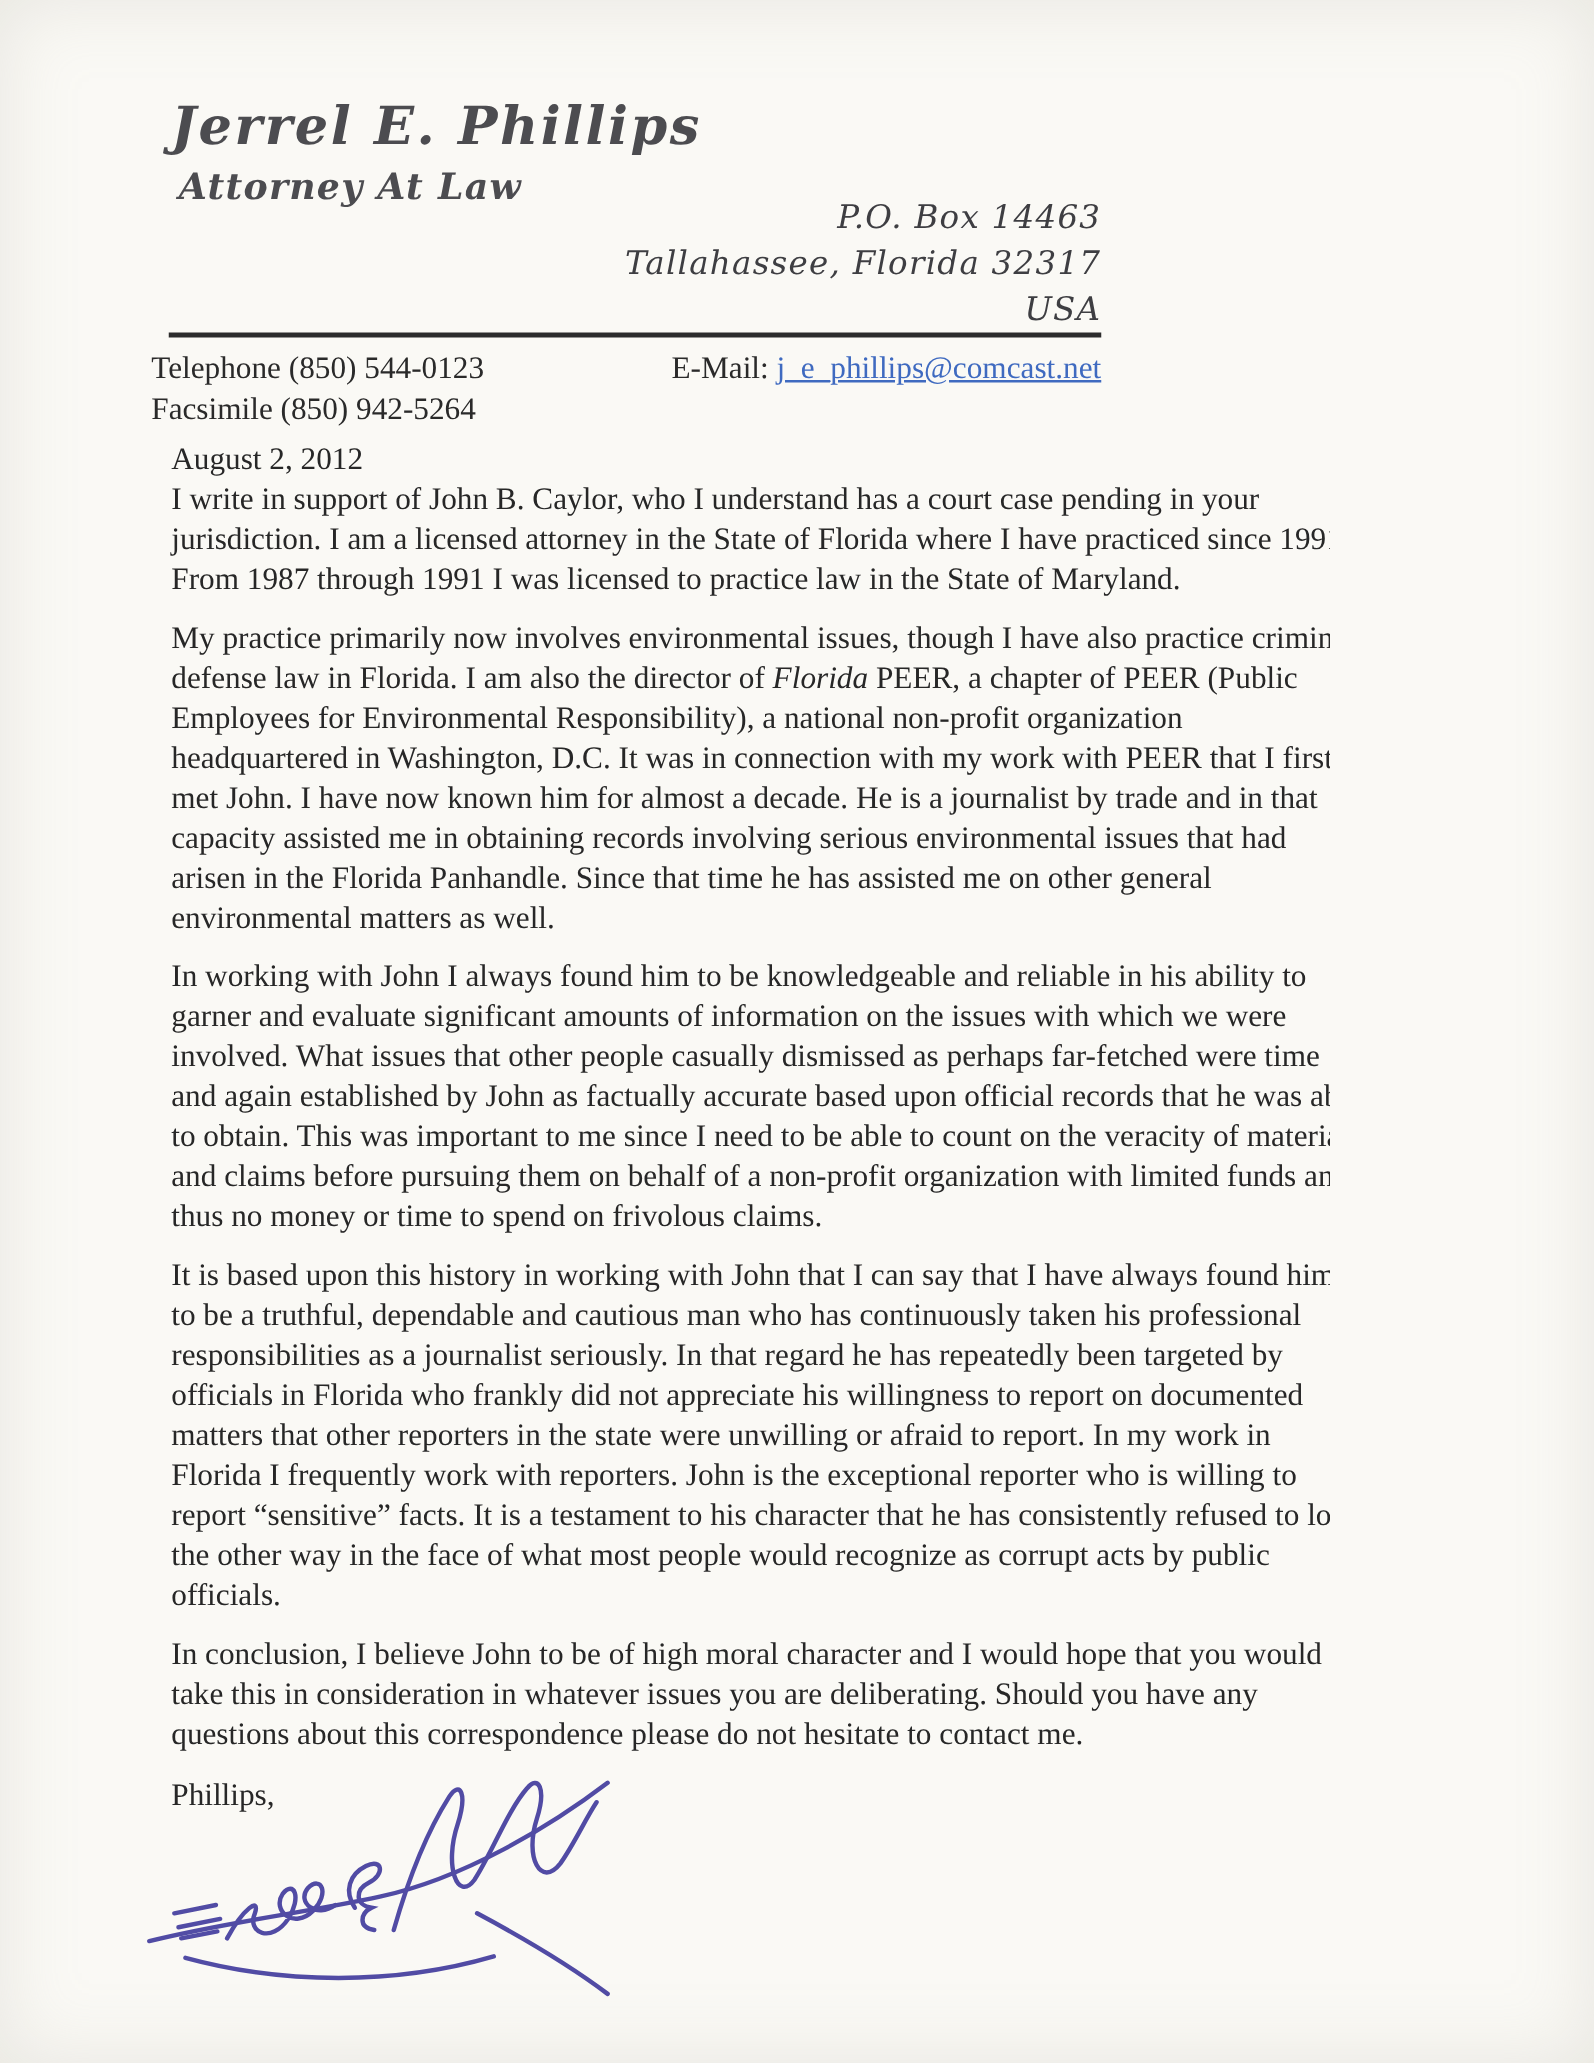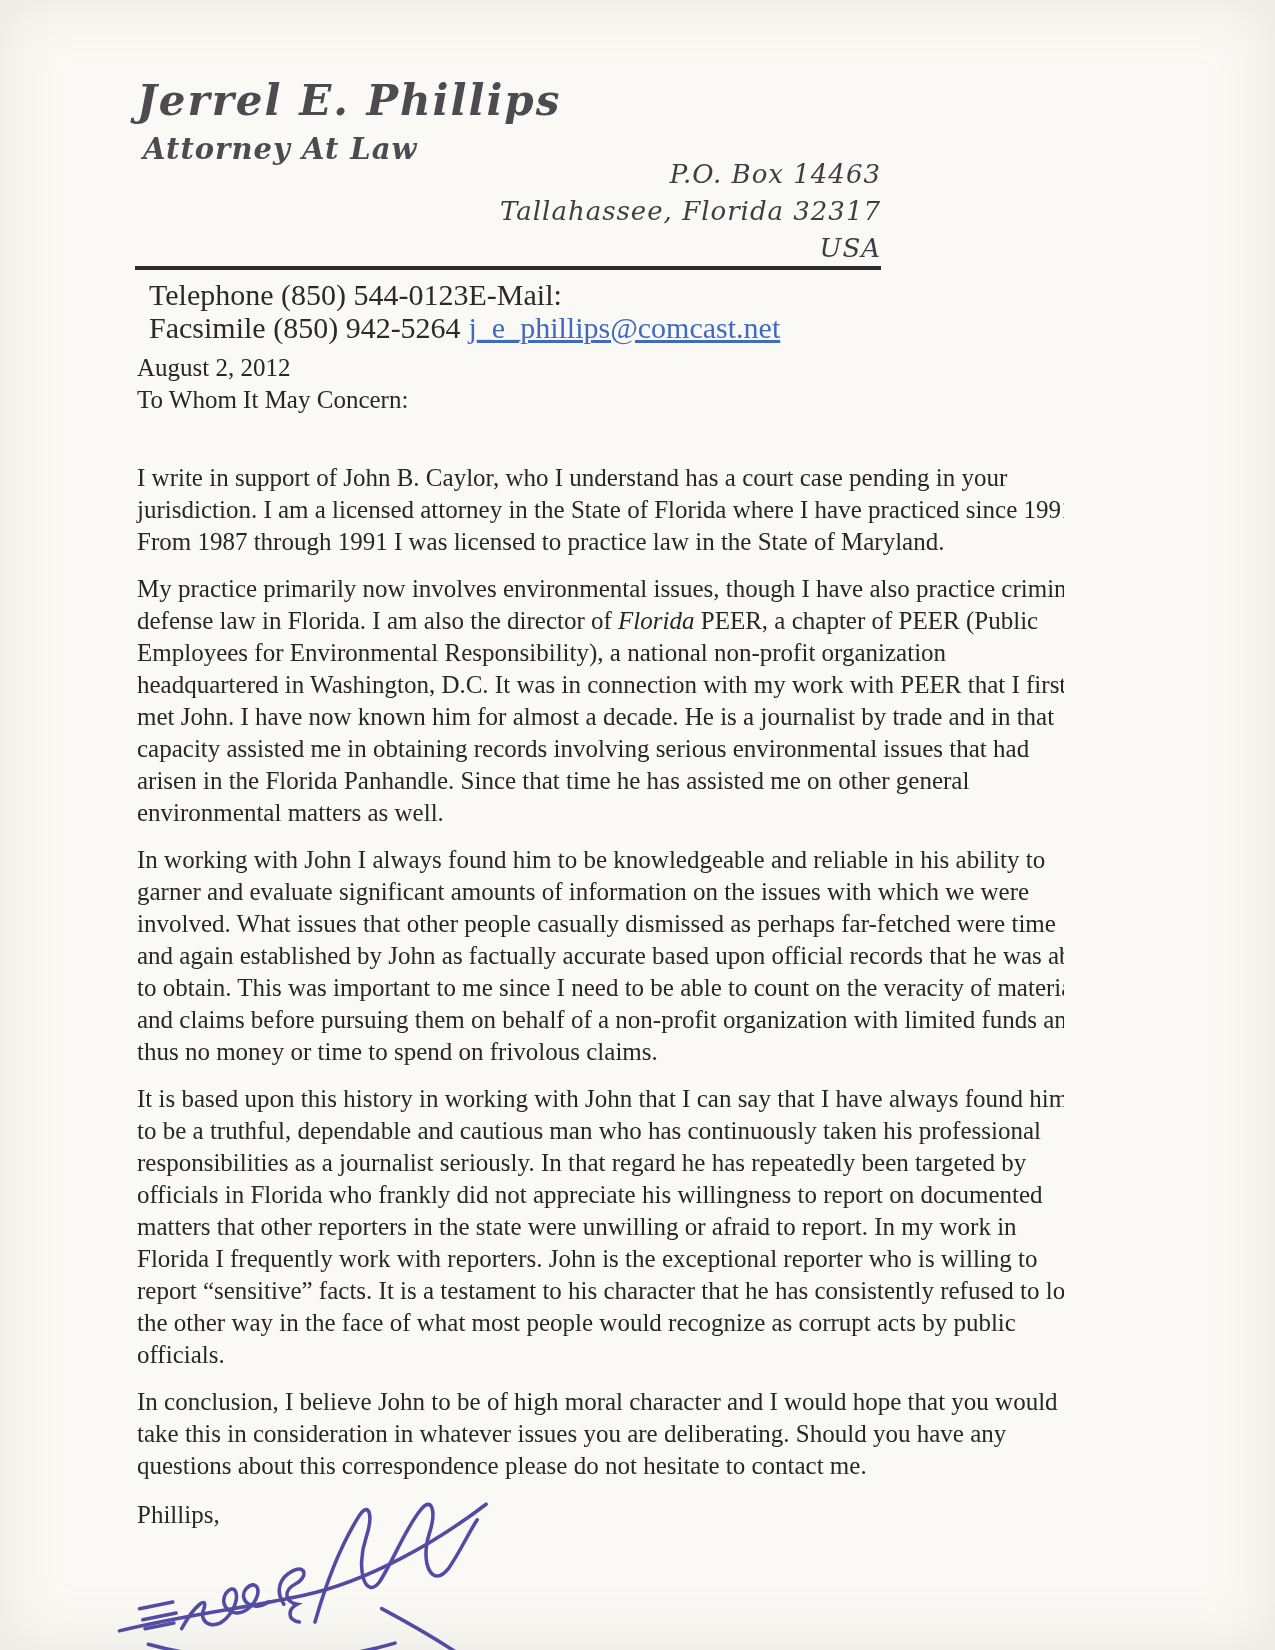--- a/index.html
+++ b/index.html
@@ -28,23 +28,23 @@
     position:absolute; right:183px; top:156px;
     text-align:right;
     font-family:"DejaVu Serif", serif; font-style:italic;
     font-size:26px; color:#3e3e42; line-height:37px; letter-spacing:1px;
   }
   .rule {
     position:absolute; left:135px; right:183px; top:266px;
     height:4px; border-top:2px solid #2c2c2c; border-bottom:2px solid #2c2c2c;
   }
   .contact {
-    position:absolute; left:149px; right:183px; top:278px;
+    position:absolute; left:121px; right:183px; top:278px;
     display:flex; justify-content:space-between; align-items:flex-start;
-    font-size:30px; line-height:33px;
+    font-size:25px; line-height:33px;
   }
   .contact .left div { white-space:nowrap; }
   .email-link { text-decoration:underline; }
 
   
   .letter-body {
     position:absolute; left:137px; top:352px; width:955px;
     font-size:25px; line-height:32px; color:#272727;
   }
   .date-line { }
@@ -79,21 +79,20 @@
       <div>Facsimile (850) 942-5264</div>
     </div>
     <div class="right">
       <span>E-Mail:</span>
       <a href="#" class="email-link" style="color:#3f6ac0">j_e_phillips@comcast.net</a>
     </div>
   </div>
 
   <div class="letter-body">
     <div class="date-line">August 2, 2012</div>
-    <div class="salutation">To Whom It May Concern:</div>
 
     <p>I write in support of John B. Caylor, who I understand has a court case pending in your jurisdiction. I am a licensed attorney in the State of Florida where I have practiced since 1991. From 1987 through 1991 I was licensed to practice law in the State of Maryland.</p>
 
     <p><span>My practice primarily now involves environmental issues, though I have also practice criminal defense law in Florida. I am also the director of </span><span class="em">Florida</span><span> PEER, a chapter of PEER (Public Employees for Environmental Responsibility), a national non-profit organization headquartered in Washington, D.C. It was in connection with my work with PEER that I first met John. I have now known him for almost a decade. He is a journalist by trade and in that capacity assisted me in obtaining records involving serious environmental issues that had arisen in the Florida Panhandle. Since that time he has assisted me on other general environmental matters as well.</span></p>
 
     <p>In working with John I always found him to be knowledgeable and reliable in his ability to garner and evaluate significant amounts of information on the issues with which we were involved. What issues that other people casually dismissed as perhaps far-fetched were time and again established by John as factually accurate based upon official records that he was able to obtain. This was important to me since I need to be able to count on the veracity of materials and claims before pursuing them on behalf of a non-profit organization with limited funds and thus no money or time to spend on frivolous claims.</p>
     <p>It is based upon this history in working with John that I can say that I have always found him to be a truthful, dependable and cautious man who has continuously taken his professional responsibilities as a journalist seriously. In that regard he has repeatedly been targeted by officials in Florida who frankly did not appreciate his willingness to report on documented matters that other reporters in the state were unwilling or afraid to report. In my work in Florida I frequently work with reporters. John is the exceptional reporter who is willing to report “sensitive” facts. It is a testament to his character that he has consistently refused to look the other way in the face of what most people would recognize as corrupt acts by public officials.</p>
     <p>In conclusion, I believe John to be of high moral character and I would hope that you would take this in consideration in whatever issues you are deliberating. Should you have any questions about this correspondence please do not hesitate to contact me.</p>
 
     <div class="closing">Phillips,</div>

